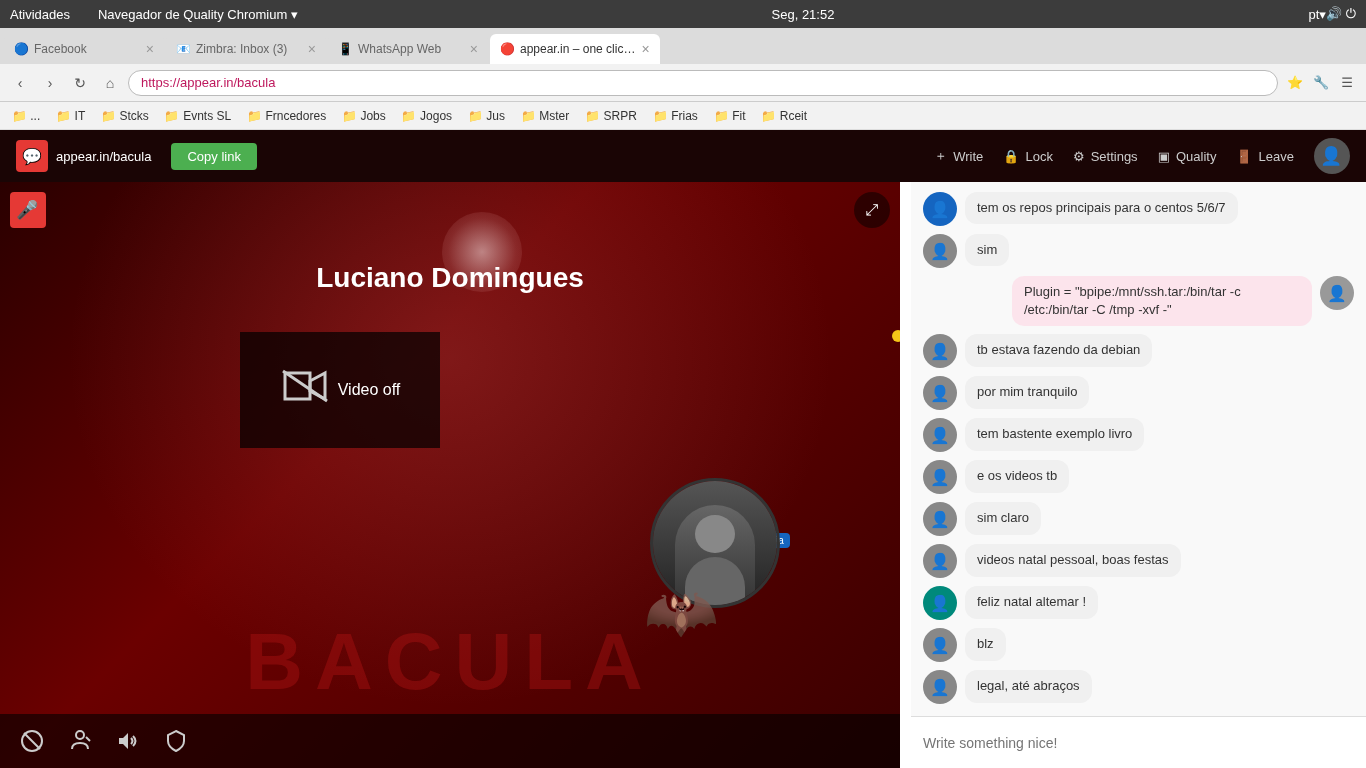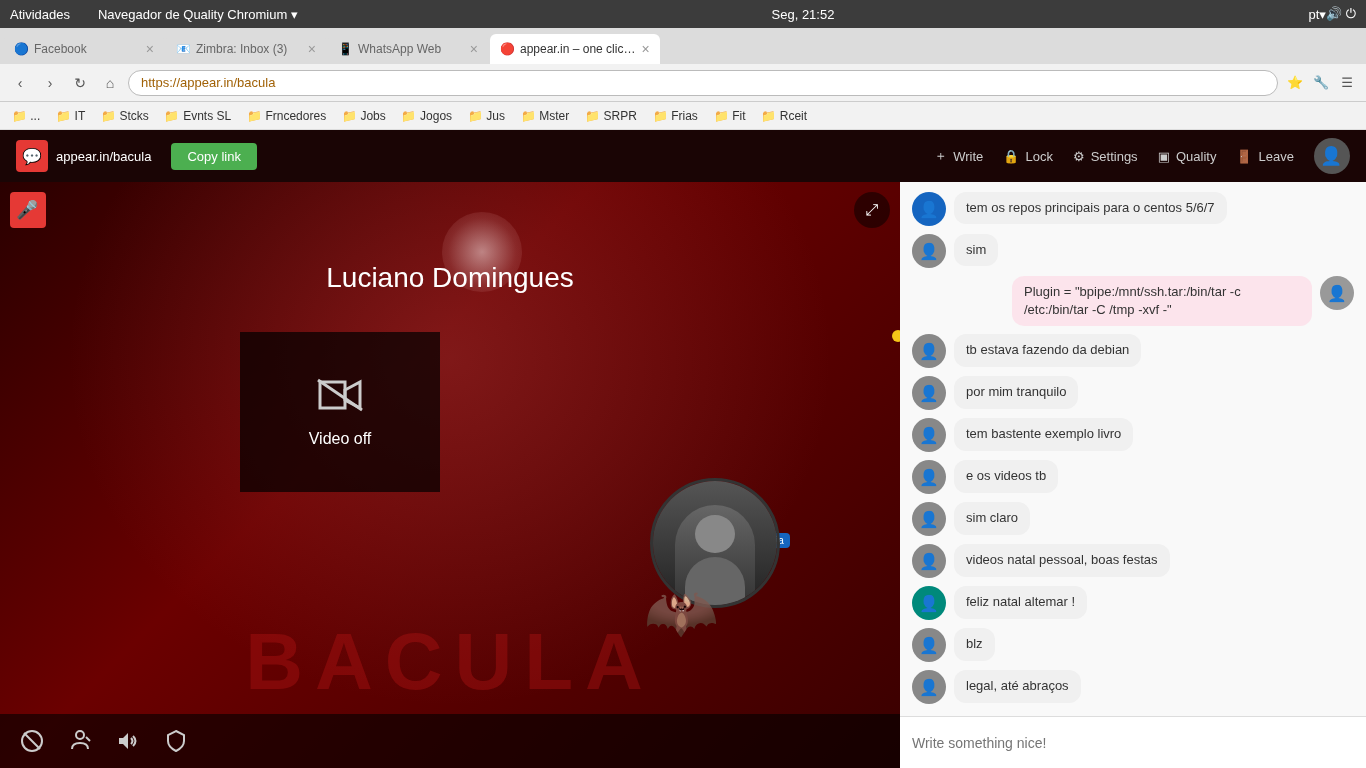--- a/index.html
+++ b/index.html
@@ -63,21 +63,21 @@
       display: flex; align-items: center; justify-content: center;
     }
     .address-bar {
       flex: 1;
       height: 26px;
       border: 1px solid #bbb;
       border-radius: 13px;
       padding: 0 12px;
       font-size: 13px;
       background: #fff;
-      color: #a16207;
+      color: #be185d;
     }
     .nav-icons { display: flex; align-items: center; gap: 4px; }
     .nav-icon { width: 22px; height: 22px; display: flex; align-items: center; justify-content: center; font-size: 13px; color: #555; cursor: pointer; }
 
     .bookmarks-bar {
       height: 28px;
       background: #f2f2f2;
       display: flex;
       align-items: center;
       padding: 0 6px;
@@ -174,34 +174,33 @@
     }
 
     
     .participant-name {
       position: absolute;
       top: 80px;
       left: 50%;
       transform: translateX(-50%);
       color: #fff;
       font-size: 28px;
-      font-weight: 400;
+      font-weight: 700;
       white-space: nowrap;
     }
 
     
     .video-off-box {
       position: absolute;
       top: 150px;
       left: 240px;
       width: 200px;
-      height: 160px;
+      height: 116px;
       background: rgba(0,0,0,0.7);
       display: flex;
-      flex-direction: column;
       align-items: center;
       justify-content: center;
       color: #fff;
       gap: 8px;
     }
     .video-off-icon { font-size: 40px; color: #ccc; }
     .video-off-text { font-size: 16px; text-align: center; }
 
     
     .small-video {
@@ -282,20 +281,21 @@
     
     .chat-panel {
       position: absolute;
       top: 182px;
       right: 0;
       width: 466px;
       bottom: 0;
       background: #fff;
       display: flex;
       flex-direction: column;
+      padding-left: 11px;
     }
     .chat-messages {
       flex: 1;
       overflow-y: auto;
       padding: 10px 12px;
       display: flex;
       flex-direction: column;
       gap: 8px;
       background: #f9f9f9;
     }

